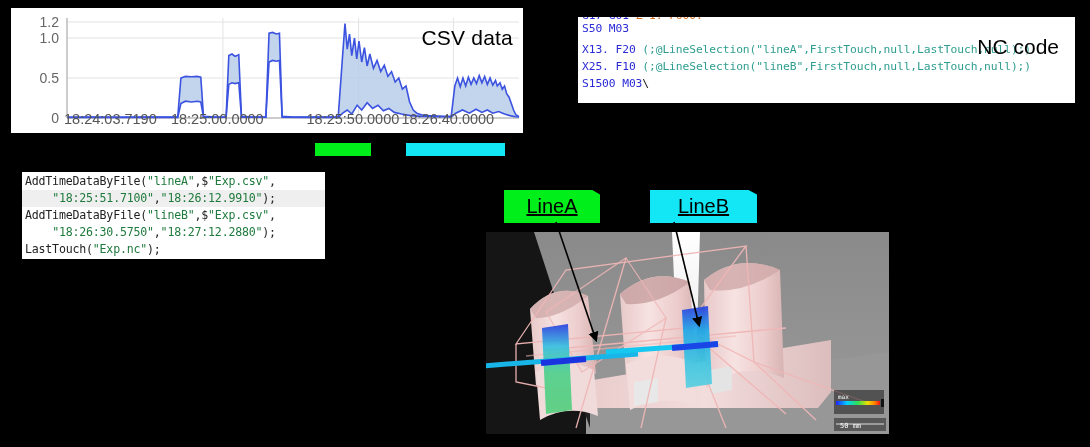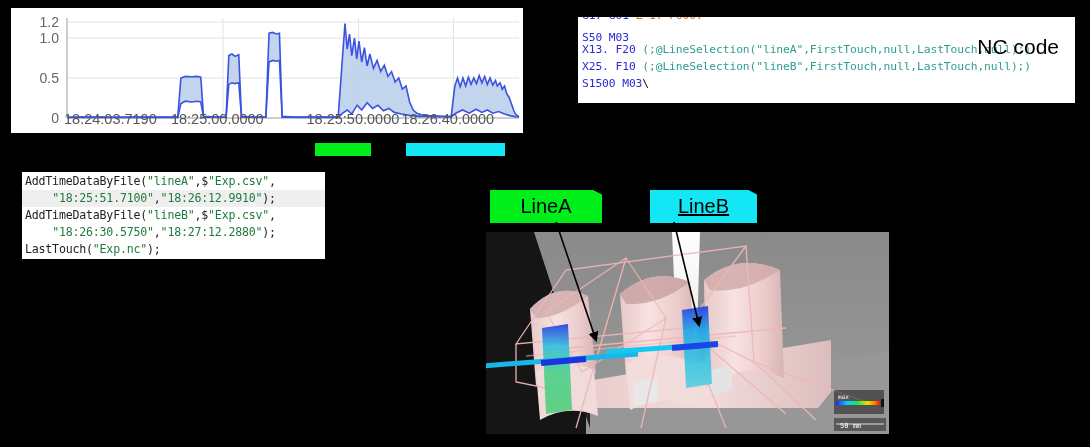--- a/index.html
+++ b/index.html
@@ -36,22 +36,22 @@
   
   #bar-a{position:absolute;left:315px;top:143px;width:56px;height:13px;
          background:#00ef1b;}
   #bar-b{position:absolute;left:406px;top:143px;width:99px;height:13px;
          background:#13e7f5;}
 
   
   .callout{position:absolute;display:flex;align-items:center;
            justify-content:center;font-size:20px;color:#000;
            font-family:"Liberation Sans",sans-serif;}
-  #callout-a{left:490px;top:190px;width:112px;height:33px;background:#00ef1b;
-             clip-path:polygon(0 0, 92% 0, 100% 14%, 100% 100%, 0 100%);}
+  #callout-a{left:504px;top:190px;width:96px;height:33px;background:#00ef1b;
+             clip-path:polygon(0 0, 92% 0, 100% 14%, 100% 100%, 0 100%);text-decoration:underline;}
   #callout-b{left:650px;top:190px;width:107px;height:33px;background:#13e7f5;
              clip-path:polygon(0 0, 92% 0, 100% 14%, 100% 100%, 0 100%);}
 
   
   #viewport{position:absolute;left:486px;top:232px;width:403px;height:202px;
             overflow:hidden;background:#8d8d8d;}
   #arrows{position:absolute;left:486px;top:200px;width:403px;height:240px;
           pointer-events:none;}
 </style>
 </head>
@@ -83,26 +83,27 @@
       <div class="ylab" style="top: 63px;">0.5</div>
       <div class="ylab" style="top: 23px;">1.0</div>
       <div class="ylab" style="top: 7px;">1.2</div>
     </div>
   <div id="xlabels">
       <div class="xlab" style="left: 53px;">18:24:03.7190</div>
       <div class="xlab" style="left: 159.94px;">18:25:00.0000</div>
       <div class="xlab" style="left: 295.54px;">18:25:50.0000</div>
       <div class="xlab" style="left: 390.46px;">18:26:40.0000</div>
     </div>
+  <div id="csv-title">CSV data</div>
 </div>
 
 <div class="panel" id="nc-panel">
   <div id="nc-lines">
       <div class="nc-line" style="top: -8px;"><span class="g">G17 G01 </span><span class="orange">Z-1. F600.</span></div>
-      <div class="nc-line" style="top: 14px; text-align: right;"><span class="g">S50 M03</span></div>
+      <div class="nc-line" style="top: 5px; text-align: right;"><span class="g">S50 M03</span></div>
       <div class="nc-line" style="top: 26px;"><span class="g">X13. F20 </span><span class="teal">(;@LineSelection("lineA",FirstTouch,null,LastTouch,null);)</span></div>
       <div class="nc-line" style="top: 43px;"><span class="g">X25. F10 </span><span class="teal">(;@LineSelection("lineB",FirstTouch,null,LastTouch,null);)</span></div>
       <div class="nc-line" style="top: 60px;"><span class="g">S1500 M03</span><span class="blk">\</span></div>
     </div>
   <div id="nc-title">NC code</div>
 </div>
 
 <div class="panel" id="script-panel">
   <div id="script-lines">
       <div class="sc-line" style="top: 2px;"><span class="fn">AddTimeDataByFile(</span><span class="str">"lineA"</span><span class="fn">,$</span><span class="str">"Exp.csv"</span><span class="fn">,</span></div>

